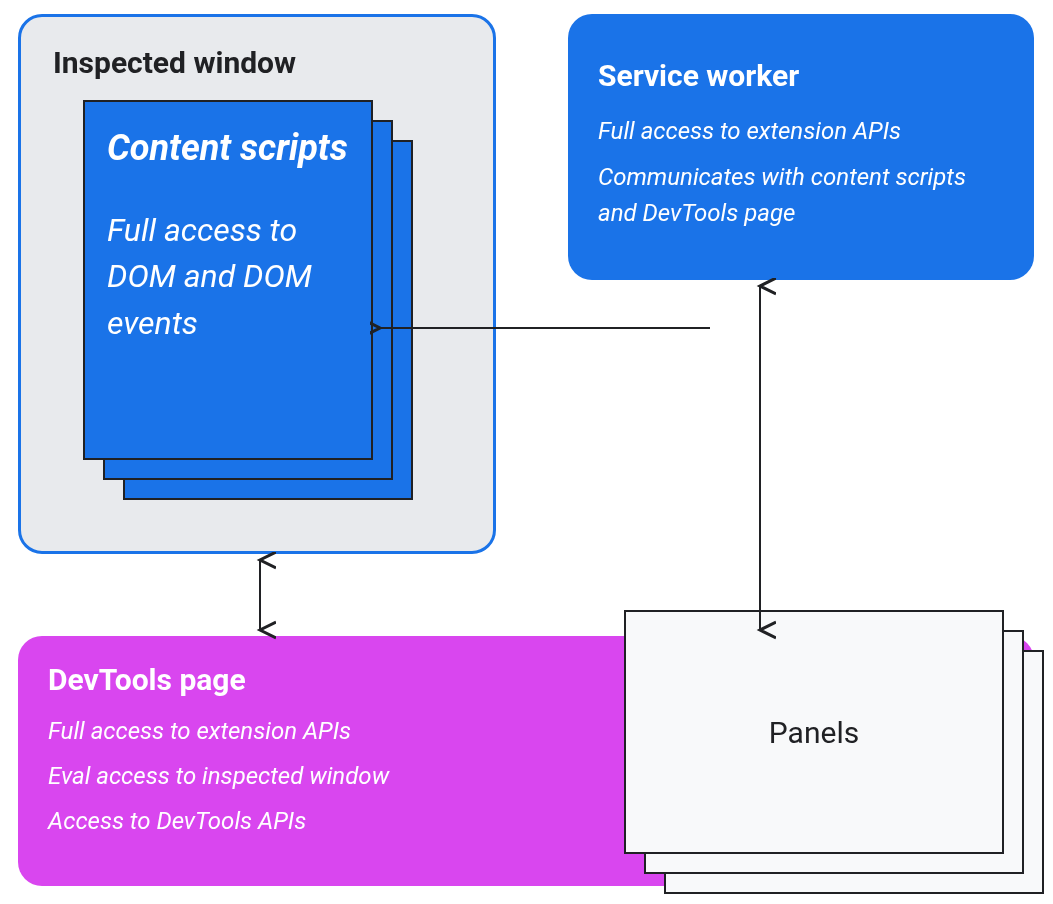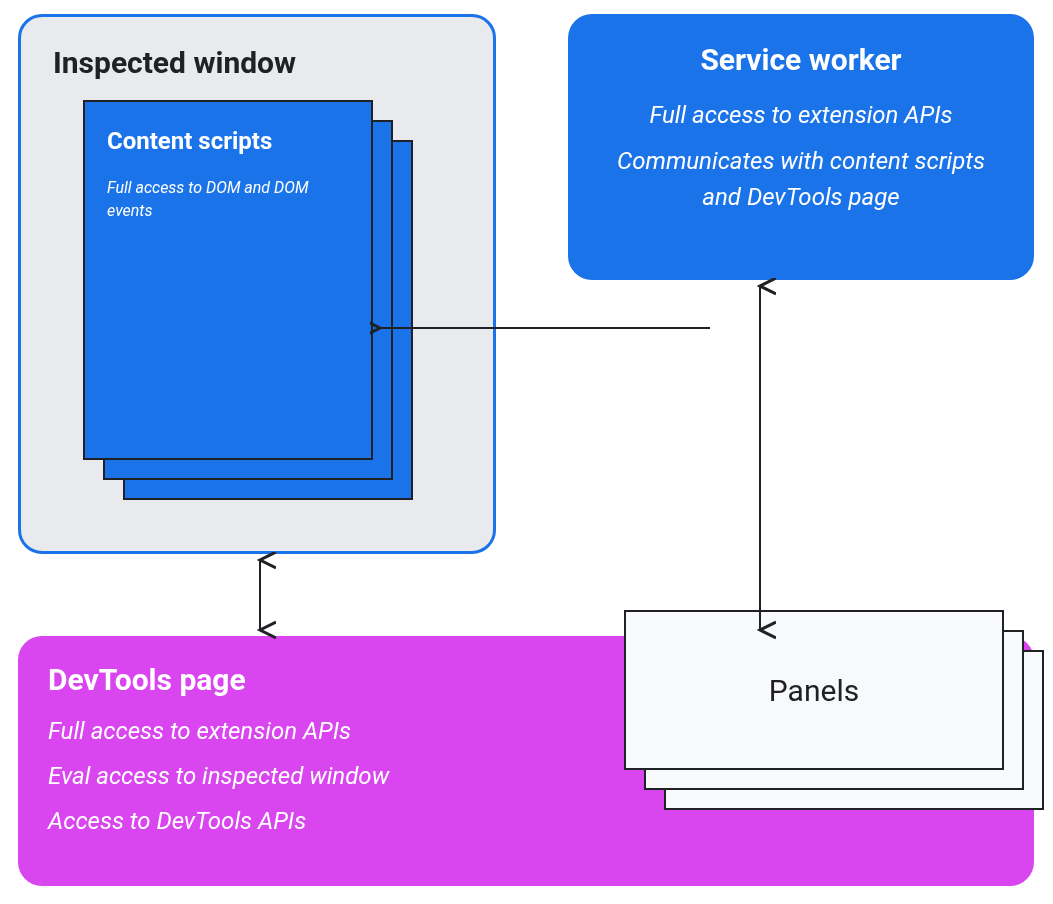--- a/index.html
+++ b/index.html
@@ -60,41 +60,41 @@
     .cs-mid {
       left: 20px;
       top: 20px;
     }
     .cs-front {
       left: 0;
       top: 0;
       padding: 24px 22px;
     }
     .cs-title {
-      font-size: 24px;
+      font-size: 36px;
       font-weight: 700;
       color: #ffffff;
       line-height: 1.25;
-      margin-bottom: 20px;
+      margin-bottom: 36px;
+      font-style: italic;
     }
     .cs-desc {
-      font-size: 16px;
+      font-size: 32px;
       font-style: italic;
       color: #ffffff;
       line-height: 1.45;
     }
     .service-worker {
       left: 568px;
       top: 14px;
       width: 466px;
       height: 266px;
       background: #1a73e8;
-      padding: 28px 30px;
+      padding: 44px 30px;
       border: none;
-      text-align: center;
     }
     .sw-title {
       font-size: 30px;
       font-weight: 700;
       color: #ffffff;
       margin-bottom: 20px;
     }
     .sw-desc {
       font-size: 24px;
       font-style: italic;
@@ -127,21 +127,21 @@
     .panels-stack {
       position: absolute;
       right: -10px;
       top: -26px;
       width: 420px;
       height: 260px;
     }
     .panel-card {
       position: absolute;
       width: 380px;
-      height: 160px;
+      height: 244px;
       background: #f8f9fa;
       border: 2px solid #202124;
       display: flex;
       align-items: center;
       justify-content: center;
     }
     .pc-back {
       left: 40px;
       top: 40px;
     }

